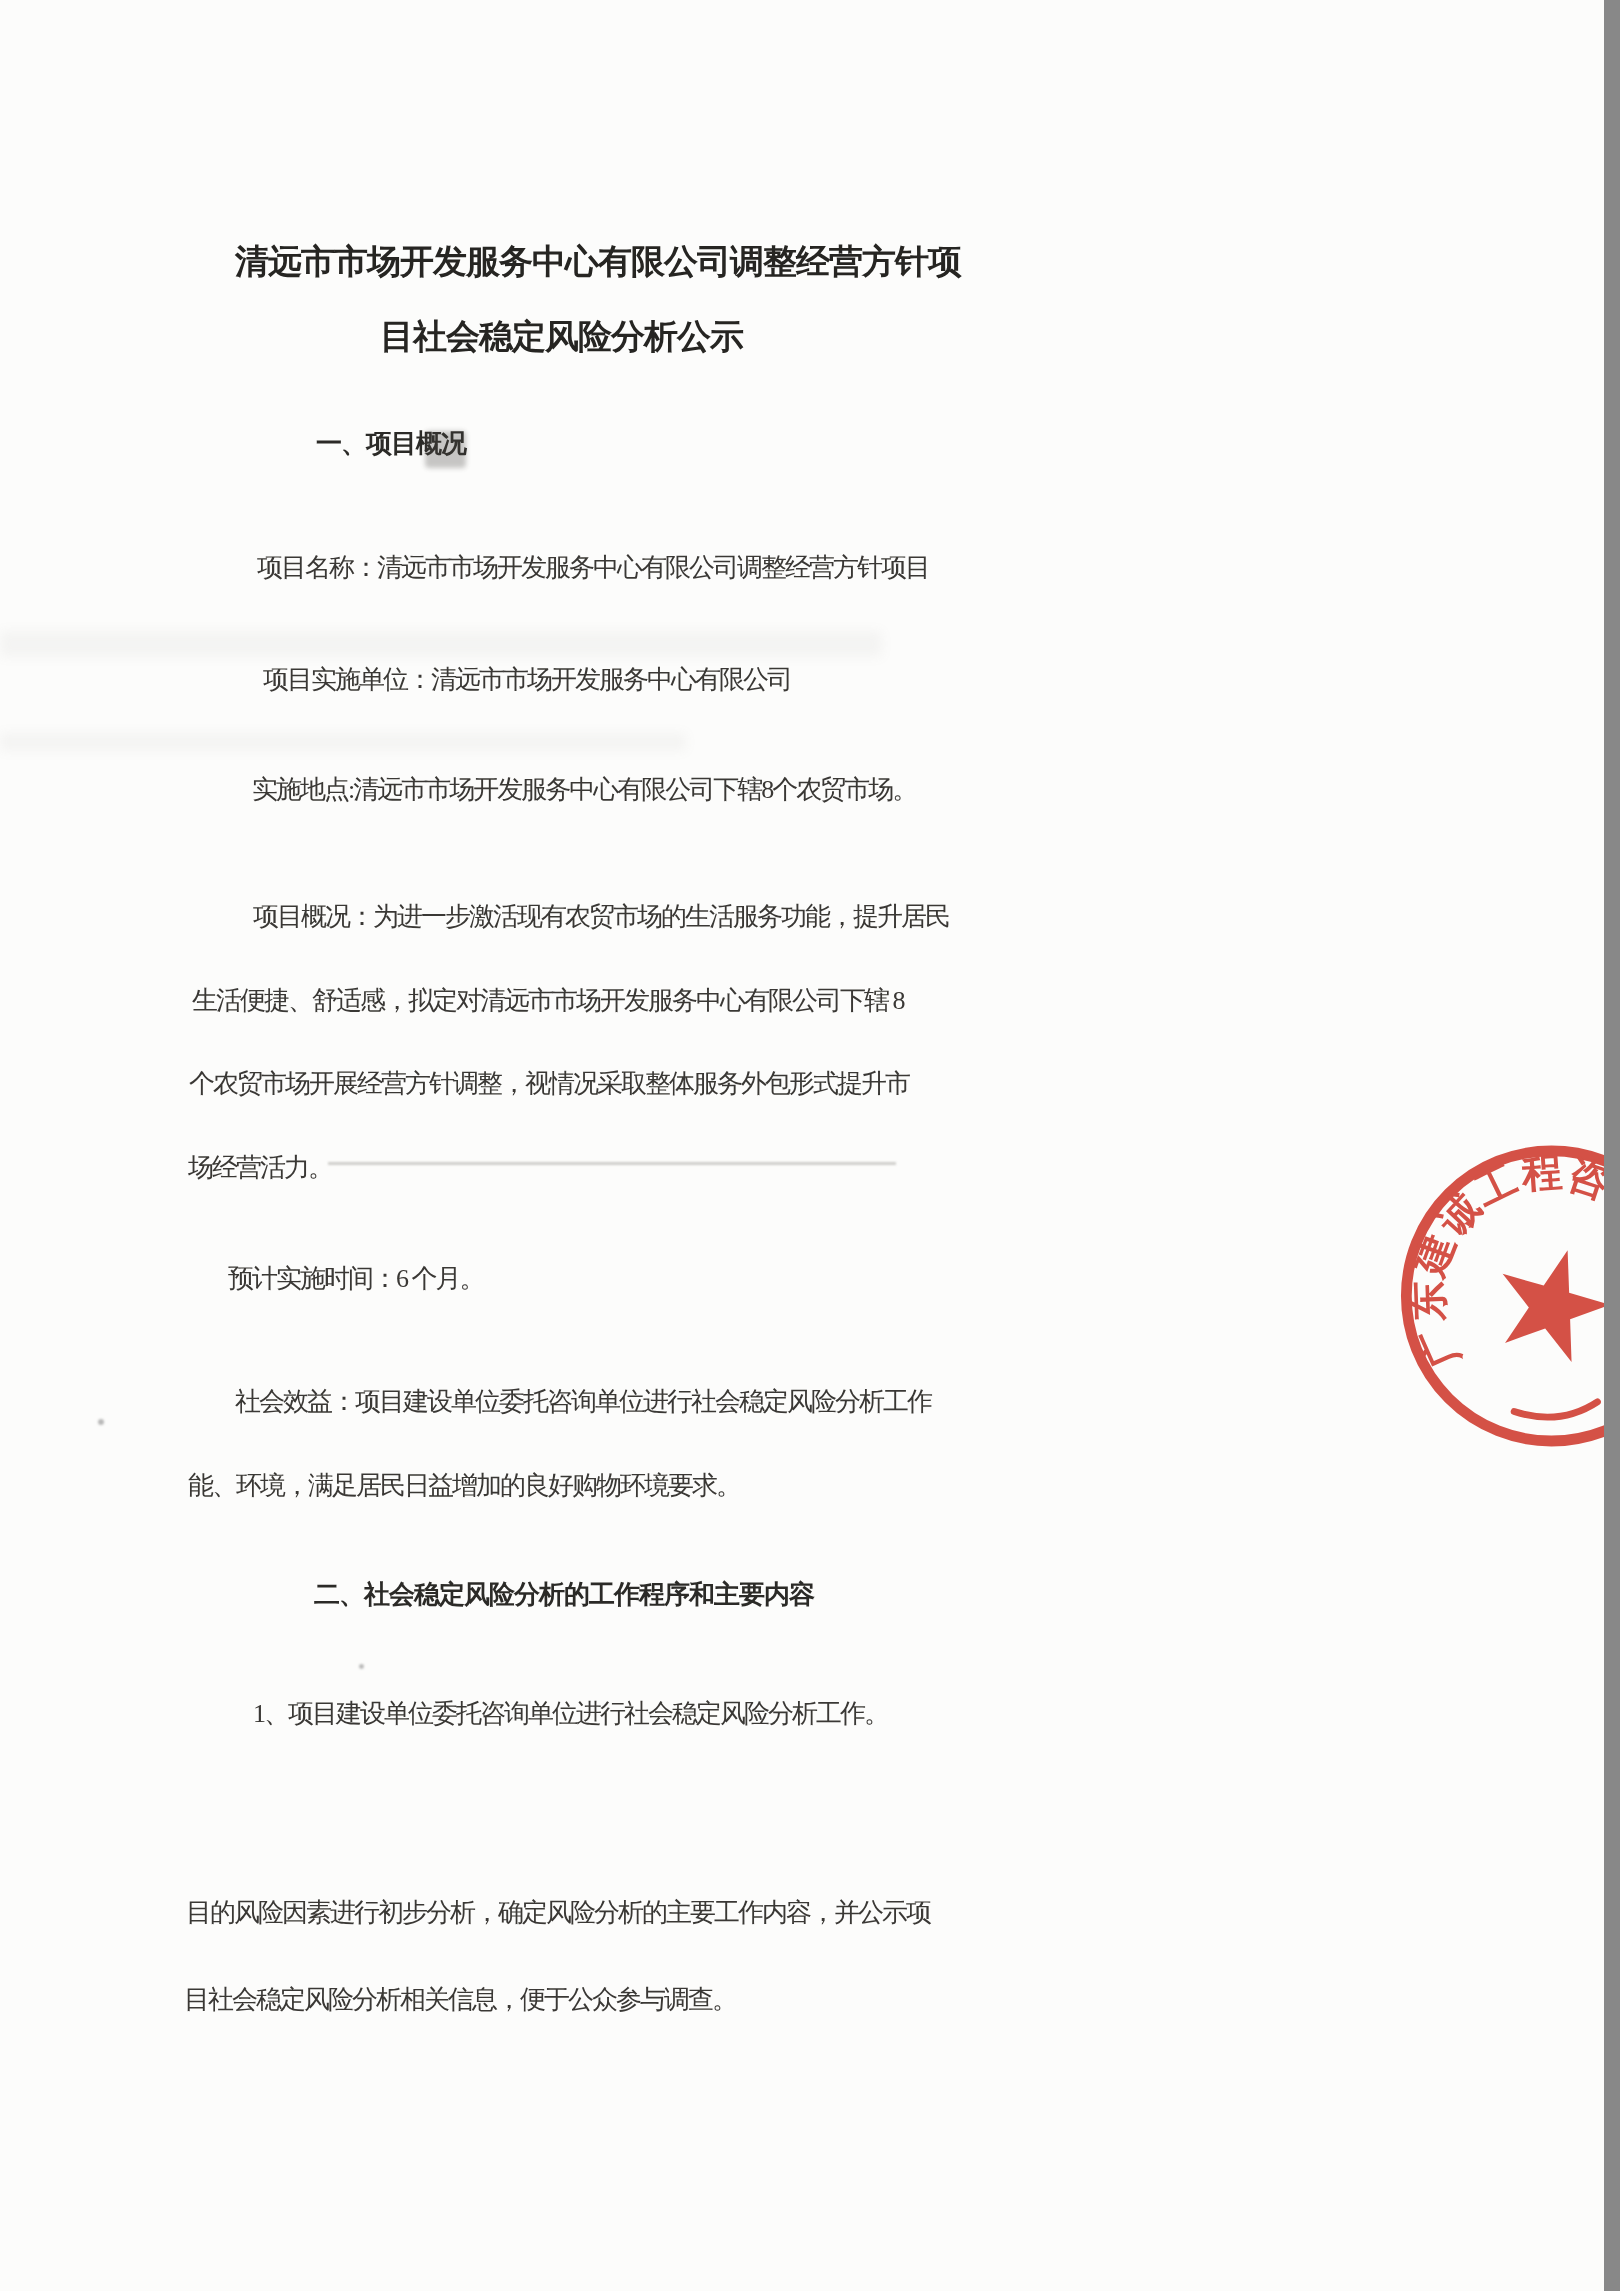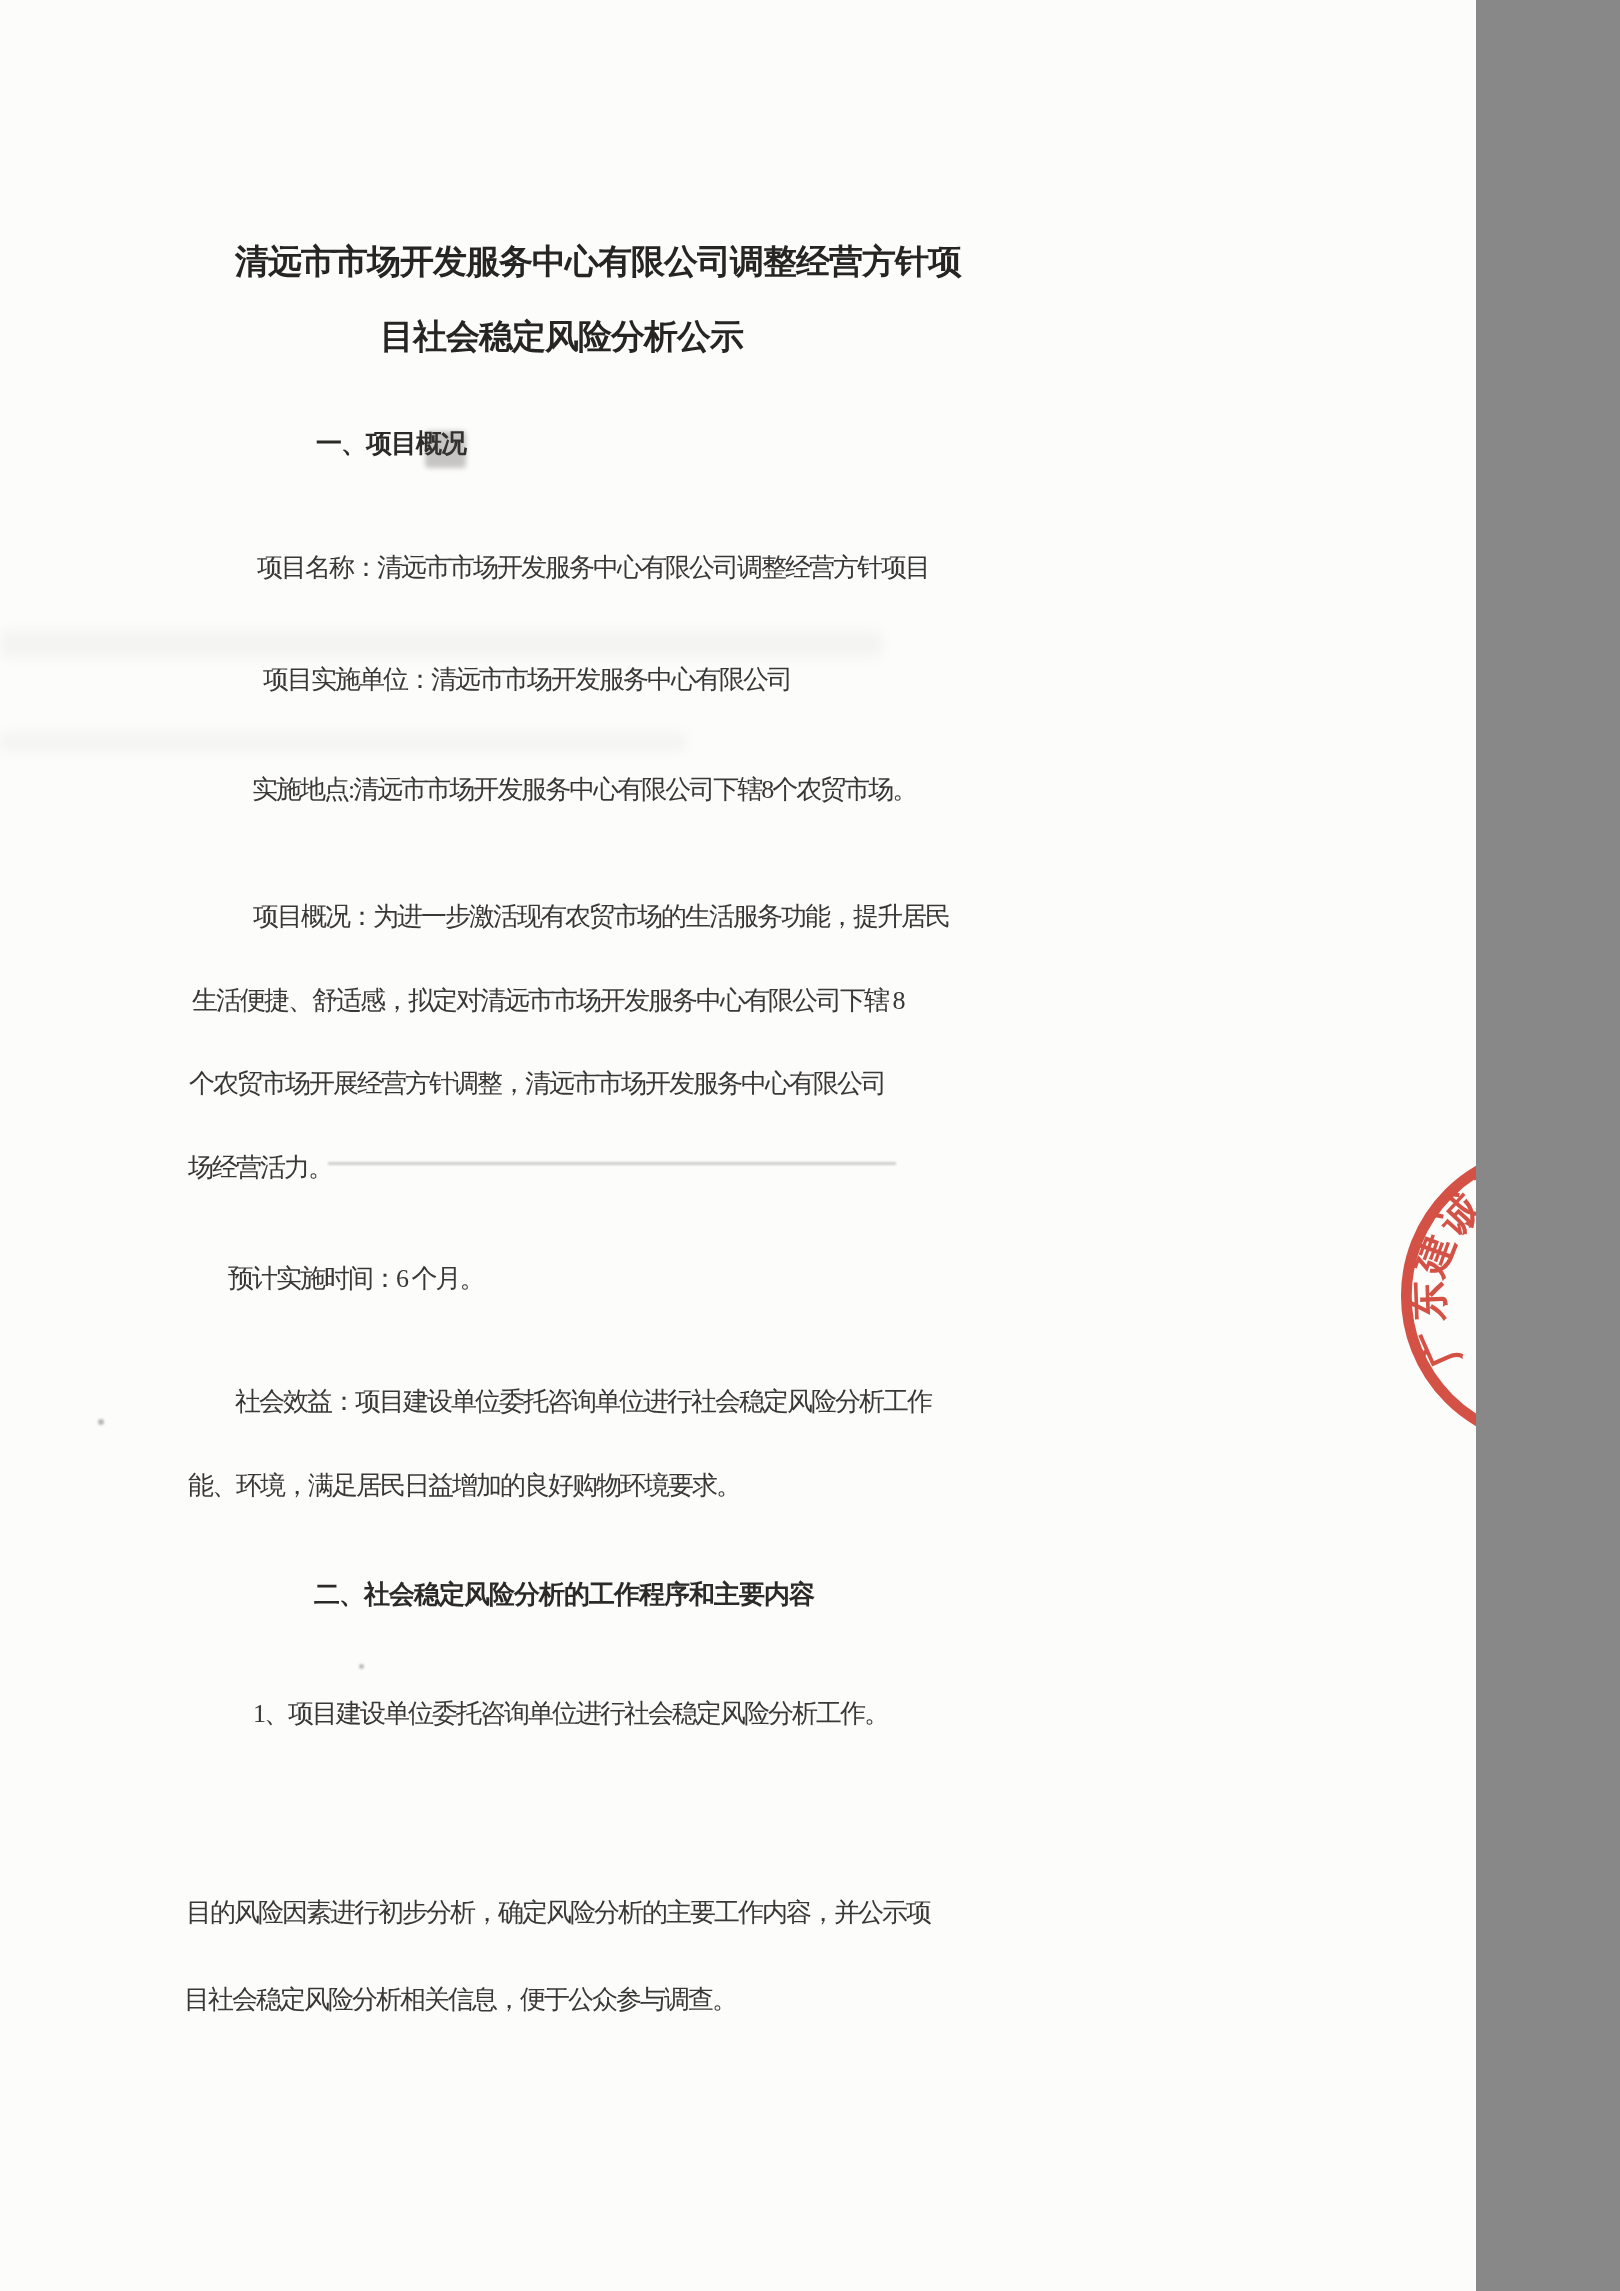--- a/index.html
+++ b/index.html
@@ -1,18 +1,18 @@
 <!DOCTYPE html>
 <html><head>
 <meta charset="utf-8">
 <style>
   html,body{margin:0;padding:0;background:#888;}
   .page{
     position:relative;
-    width:1476px;height:2292px;
+    width:1604px;height:2292px;
     background:#fcfcfb;
     overflow:hidden;
     font-family:"Liberation Serif", serif;
     color:#383633;
   }
   .line{
     position:absolute;
     font-size:26px;
     line-height:1.15;
     letter-spacing:-2px;
@@ -60,21 +60,21 @@
   <div class="line heading" style="left:316px;top:429px;">一、项目概况</div>
 
   <div class="line" style="left:263px;top:665px;">项目实施单位：清远市市场开发服务中心有限公司</div>
 
   <div class="line" style="left:257px;top:553px;">项目名称：清远市市场开发服务中心有限公司调整经营方针项目</div>
 
   <div class="line" style="left:252px;top:775px;">实施地点:清远市市场开发服务中心有限公司下辖8个农贸市场。</div>
 
   <div class="line" style="left:253px;top:902px;">项目概况：为进一步激活现有农贸市场的生活服务功能，提升居民</div>
   <div class="line" style="left:192px;top:986px;">生活便捷、舒适感，拟定对清远市市场开发服务中心有限公司下辖 8</div>
-  <div class="line" style="left:189px;top:1069px;">个农贸市场开展经营方针调整，清远市市场开发服务中心有限公司</div>
+  <div class="line" style="left:189px;top:1069px;">个农贸市场开展经营方针调整，视情况采取整体服务外包形式提升市</div>
   <div class="line" style="left:188px;top:1153px;">场经营活力。</div>
 
   <div class="line" style="left:228px;top:1264px;">预计实施时间：6 个月。</div>
 
   <div class="line" style="left:235px;top:1387px;">社会效益：项目建设单位委托咨询单位进行社会稳定风险分析工作</div>
   <div class="line" style="left:188px;top:1471px;">能、环境，满足居民日益增加的良好购物环境要求。</div>
 
   <div class="line heading" style="left:314px;top:1580px;">二、社会稳定风险分析的工作程序和主要内容</div>
 
   <div class="line" style="left:253px;top:1699px;">1、项目建设单位委托咨询单位进行社会稳定风险分析工作。</div>

